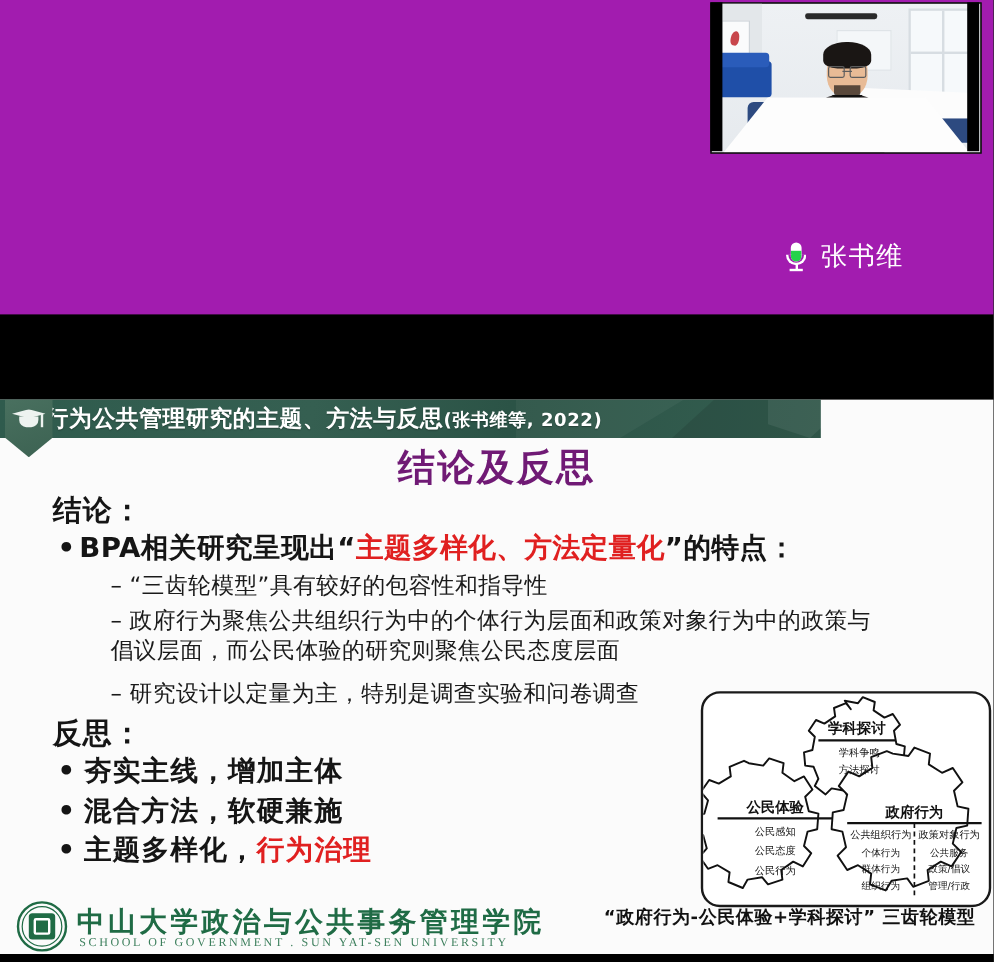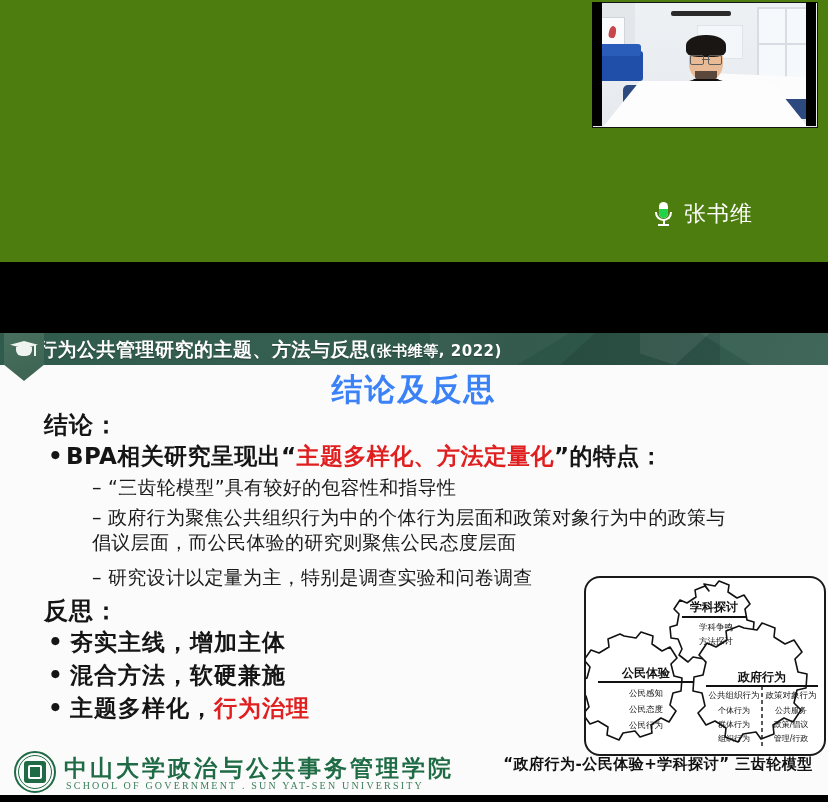--- a/index.html
+++ b/index.html
@@ -1,20 +1,20 @@
 <!DOCTYPE html>
 <html><head>
 <meta charset="utf-8">
 <style>
   html,body{margin:0;padding:0;background:#000;}
   body{width:828px;height:802px;position:relative;overflow:hidden;
        font-family:"Liberation Sans","DejaVu Sans",sans-serif;}
 
   
-  #video-region{position:absolute;left:0;top:0;width:828px;height:262px;background:#4d7c0f;}
+  #video-region{position:absolute;left:0;top:0;width:828px;height:262px;background:#a21caf;}
 
   #video-tile{position:absolute;left:592px;top:2px;width:224px;height:124px;background:#0b0b0d;
               overflow:hidden;border:1px solid #141414;}
   .vbg{position:absolute;inset:0;background:
         linear-gradient(#eef1f4,#e6eaee);}
   .v-wallL{position:absolute;left:0;top:0;width:42px;height:78px;background:#e3e7ea;}
   .v-window{position:absolute;right:4px;top:4px;width:52px;height:74px;background:#f6f9fb;
             border:2px solid #d7dde2;}
   .v-window:before{content:"";position:absolute;left:50%;top:0;width:2px;height:100%;background:#d7dde2;}
   .v-window:after{content:"";position:absolute;left:0;top:46%;width:100%;height:2px;background:#d7dde2;}
@@ -55,21 +55,21 @@
   #mic-icon .arc{position:absolute;left:0;top:10px;width:17px;height:9px;border:2px solid #fff;
                  border-top:none;border-radius:0 0 10px 10px;box-sizing:border-box;}
   #mic-icon .stem{position:absolute;left:7.5px;top:18px;width:2px;height:5px;background:#fff;}
   #mic-icon .base{position:absolute;left:3px;top:22px;width:11px;height:2px;background:#fff;}
   #speaker-name{color:#fff;font-size:22px;letter-spacing:1px;
                 font-family:"DejaVu Sans","Liberation Sans",sans-serif;}
 
   
   #slide{position:absolute;left:0;top:333px;width:828px;height:462px;background:#fbfbfb;}
 
-  #slide-header{position:absolute;left:0;top:0;width:828px;height:32px;
+  #slide-header{position:absolute;left:0;top:0;width:684px;height:32px;
                 background:linear-gradient(100deg,#2f5b4d 0%,#355f51 38%,#2b5346 62%,#355f51 100%);
                 overflow:hidden;}
   .facet{position:absolute;top:0;height:32px;}
   .f1{left:430px;width:140px;background:rgba(255,255,255,.045);
       clip-path:polygon(0 0,100% 0,62% 100%,0 100%);}
   .f2{left:560px;width:160px;background:rgba(0,0,0,.10);
       clip-path:polygon(22% 0,100% 0,100% 100%,0 100%);}
   .f3{left:700px;width:128px;background:rgba(255,255,255,.055);
       clip-path:polygon(0 0,100% 0,100% 100%,40% 100%);}
   .f4{left:640px;width:70px;background:rgba(255,255,255,.07);
@@ -84,21 +84,21 @@
              background:linear-gradient(160deg,#49705f,#3c6252);
              clip-path:polygon(0 0,100% 0,100% 66%,50% 100%,0 66%);}
   #cap-icon{position:absolute;left:6px;top:8px;width:28px;height:18px;}
   #cap-icon .mortar{position:absolute;left:0;top:0;width:28px;height:9px;background:#eef3f0;
                     clip-path:polygon(50% 0,100% 42%,50% 84%,0 42%);}
   #cap-icon .body{position:absolute;left:6px;top:6px;width:16px;height:9px;background:#eef3f0;
                   border-radius:0 0 6px 6px;}
   #cap-icon .tassel{position:absolute;left:24px;top:4px;width:2px;height:11px;background:#eef3f0;}
 
   #slide-title{position:absolute;left:0;top:36px;width:828px;text-align:center;
-               font-size:31px;font-weight:bold;color:#3b82f6;letter-spacing:2px;
+               font-size:31px;font-weight:bold;color:#701a75;letter-spacing:2px;
                font-family:"DejaVu Sans","Liberation Sans",sans-serif;}
 
   .cn{font-family:"DejaVu Sans","Liberation Sans",sans-serif;color:#151515;}
 
   #sec1-label{position:absolute;left:44px;top:76px;font-size:24px;font-weight:bold;letter-spacing:1px;}
   #bullet-main{position:absolute;left:48px;top:108px;width:740px;font-size:23px;font-weight:bold;
                letter-spacing:.4px;white-space:nowrap;}
   #bullet-main .dot{display:inline-block;width:18px;}
   .red{color:#e02020;}
 

